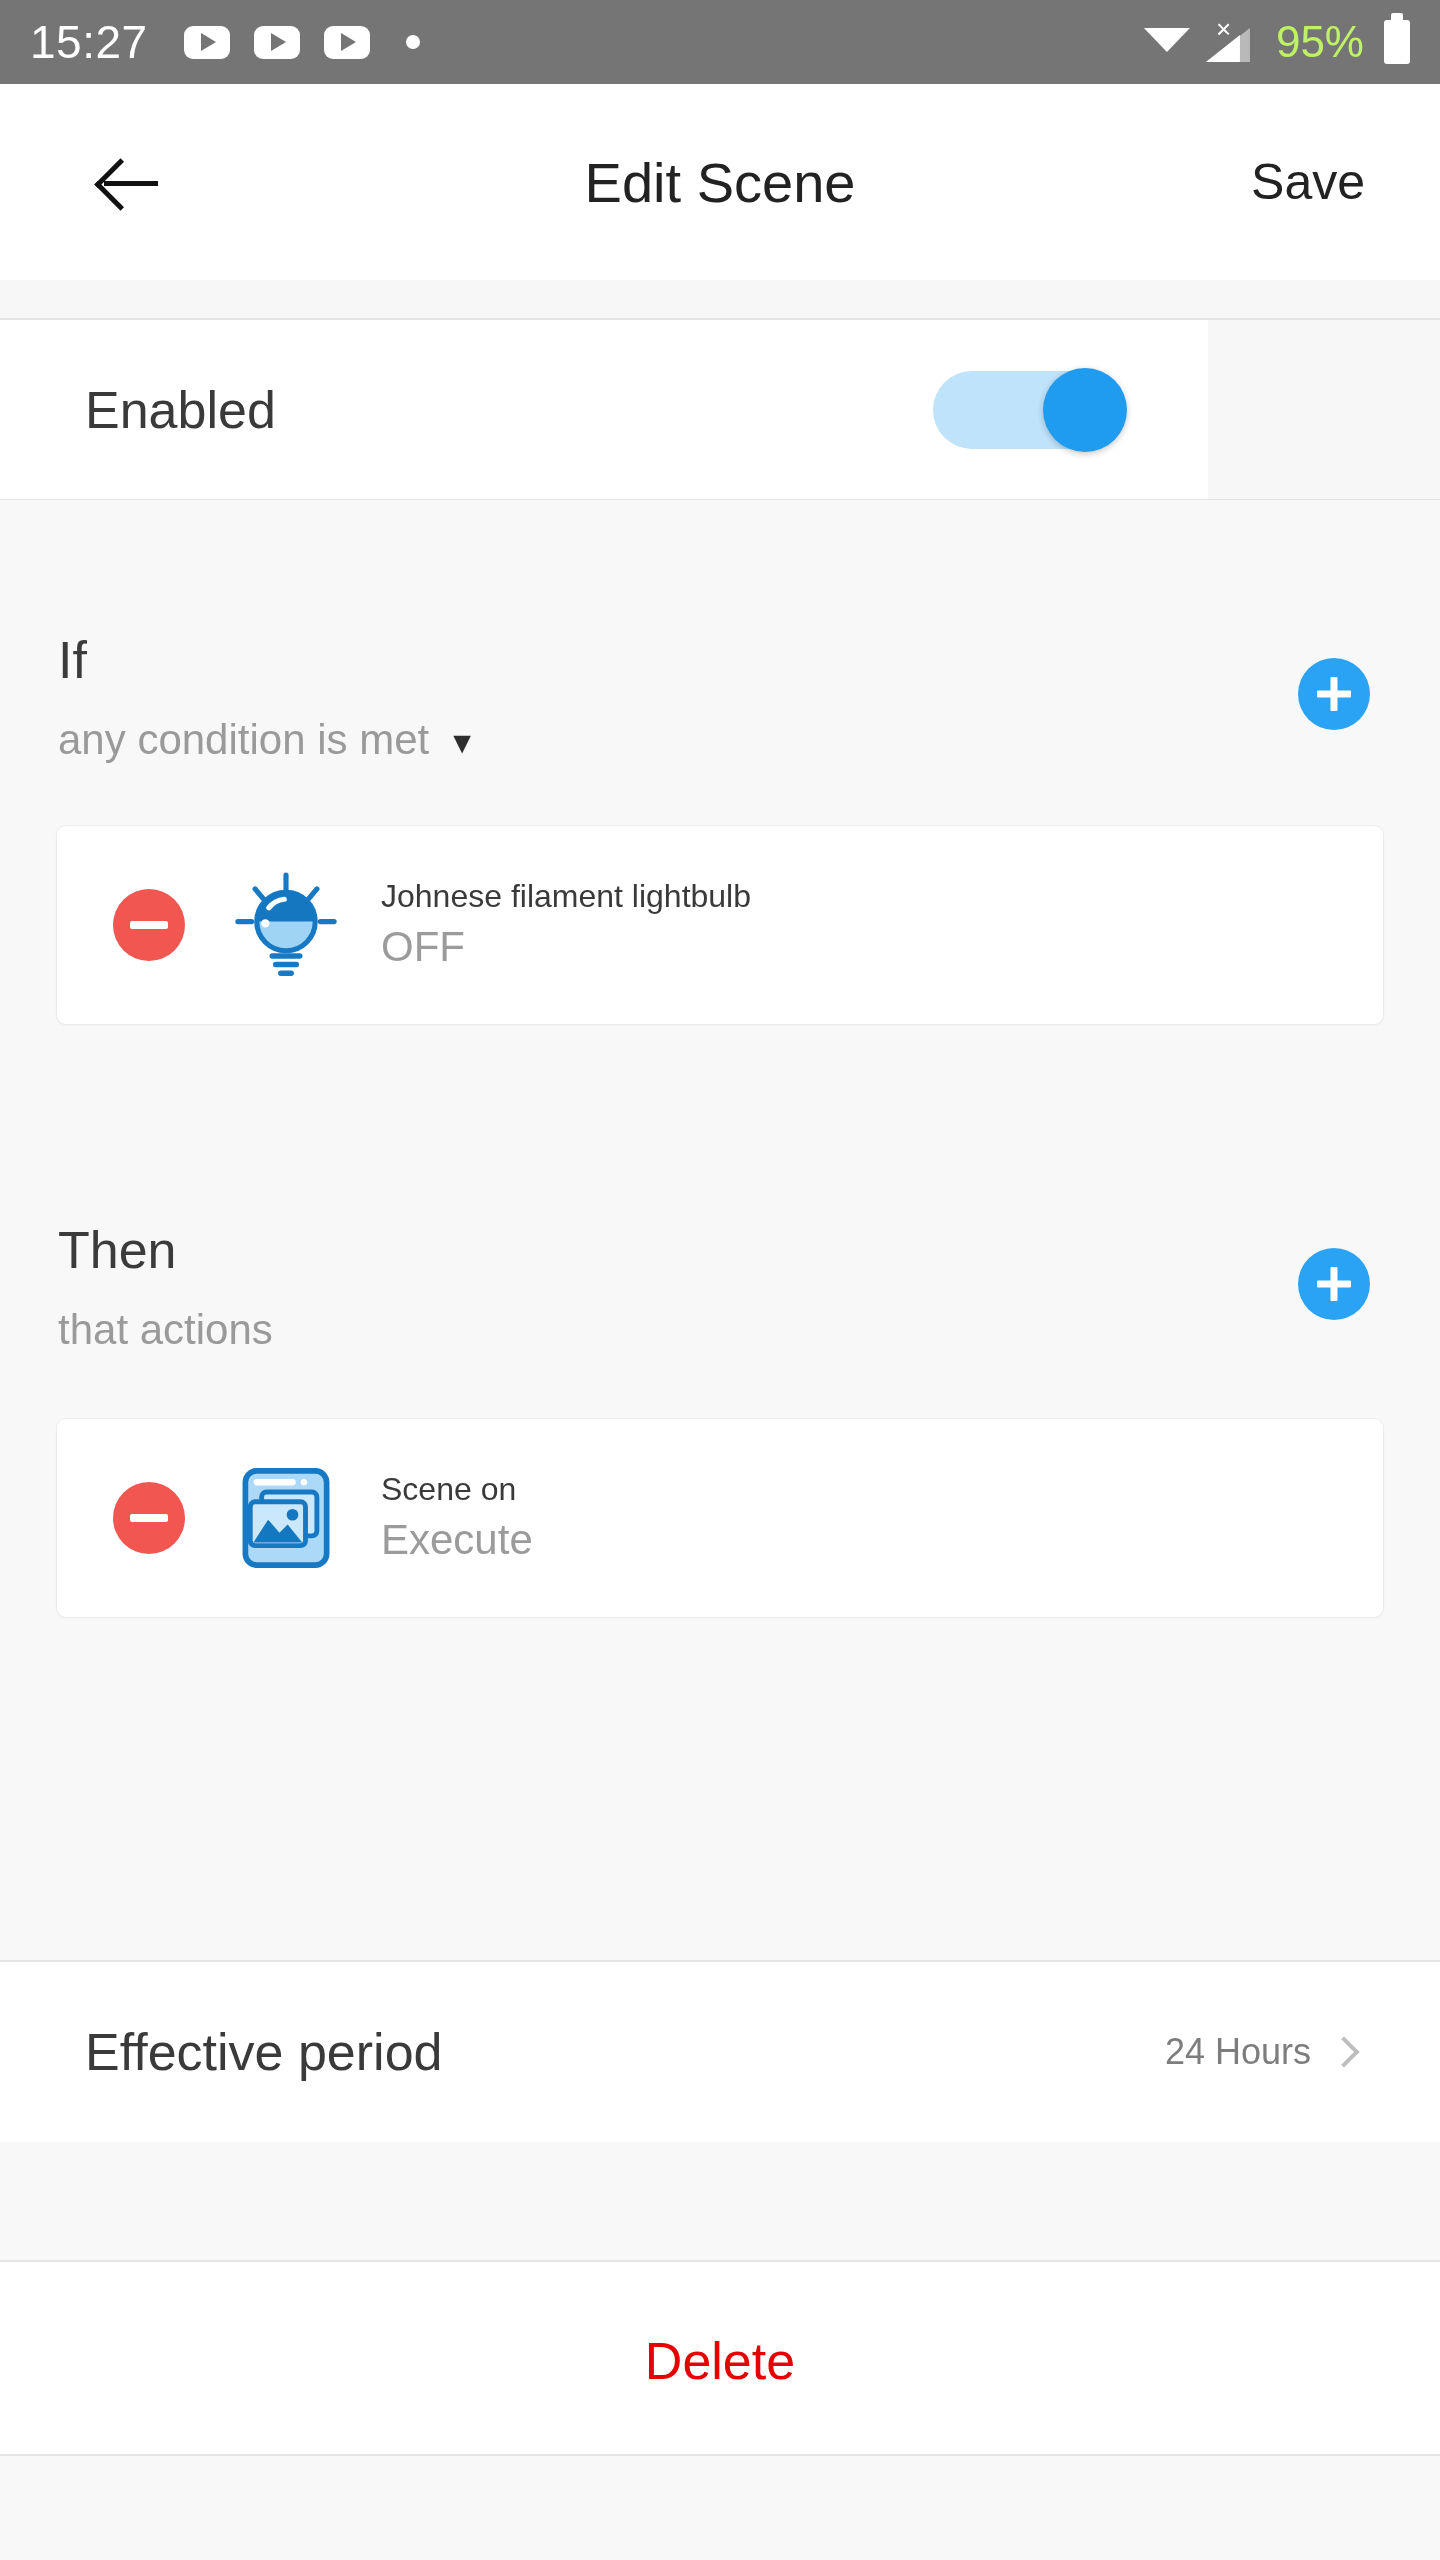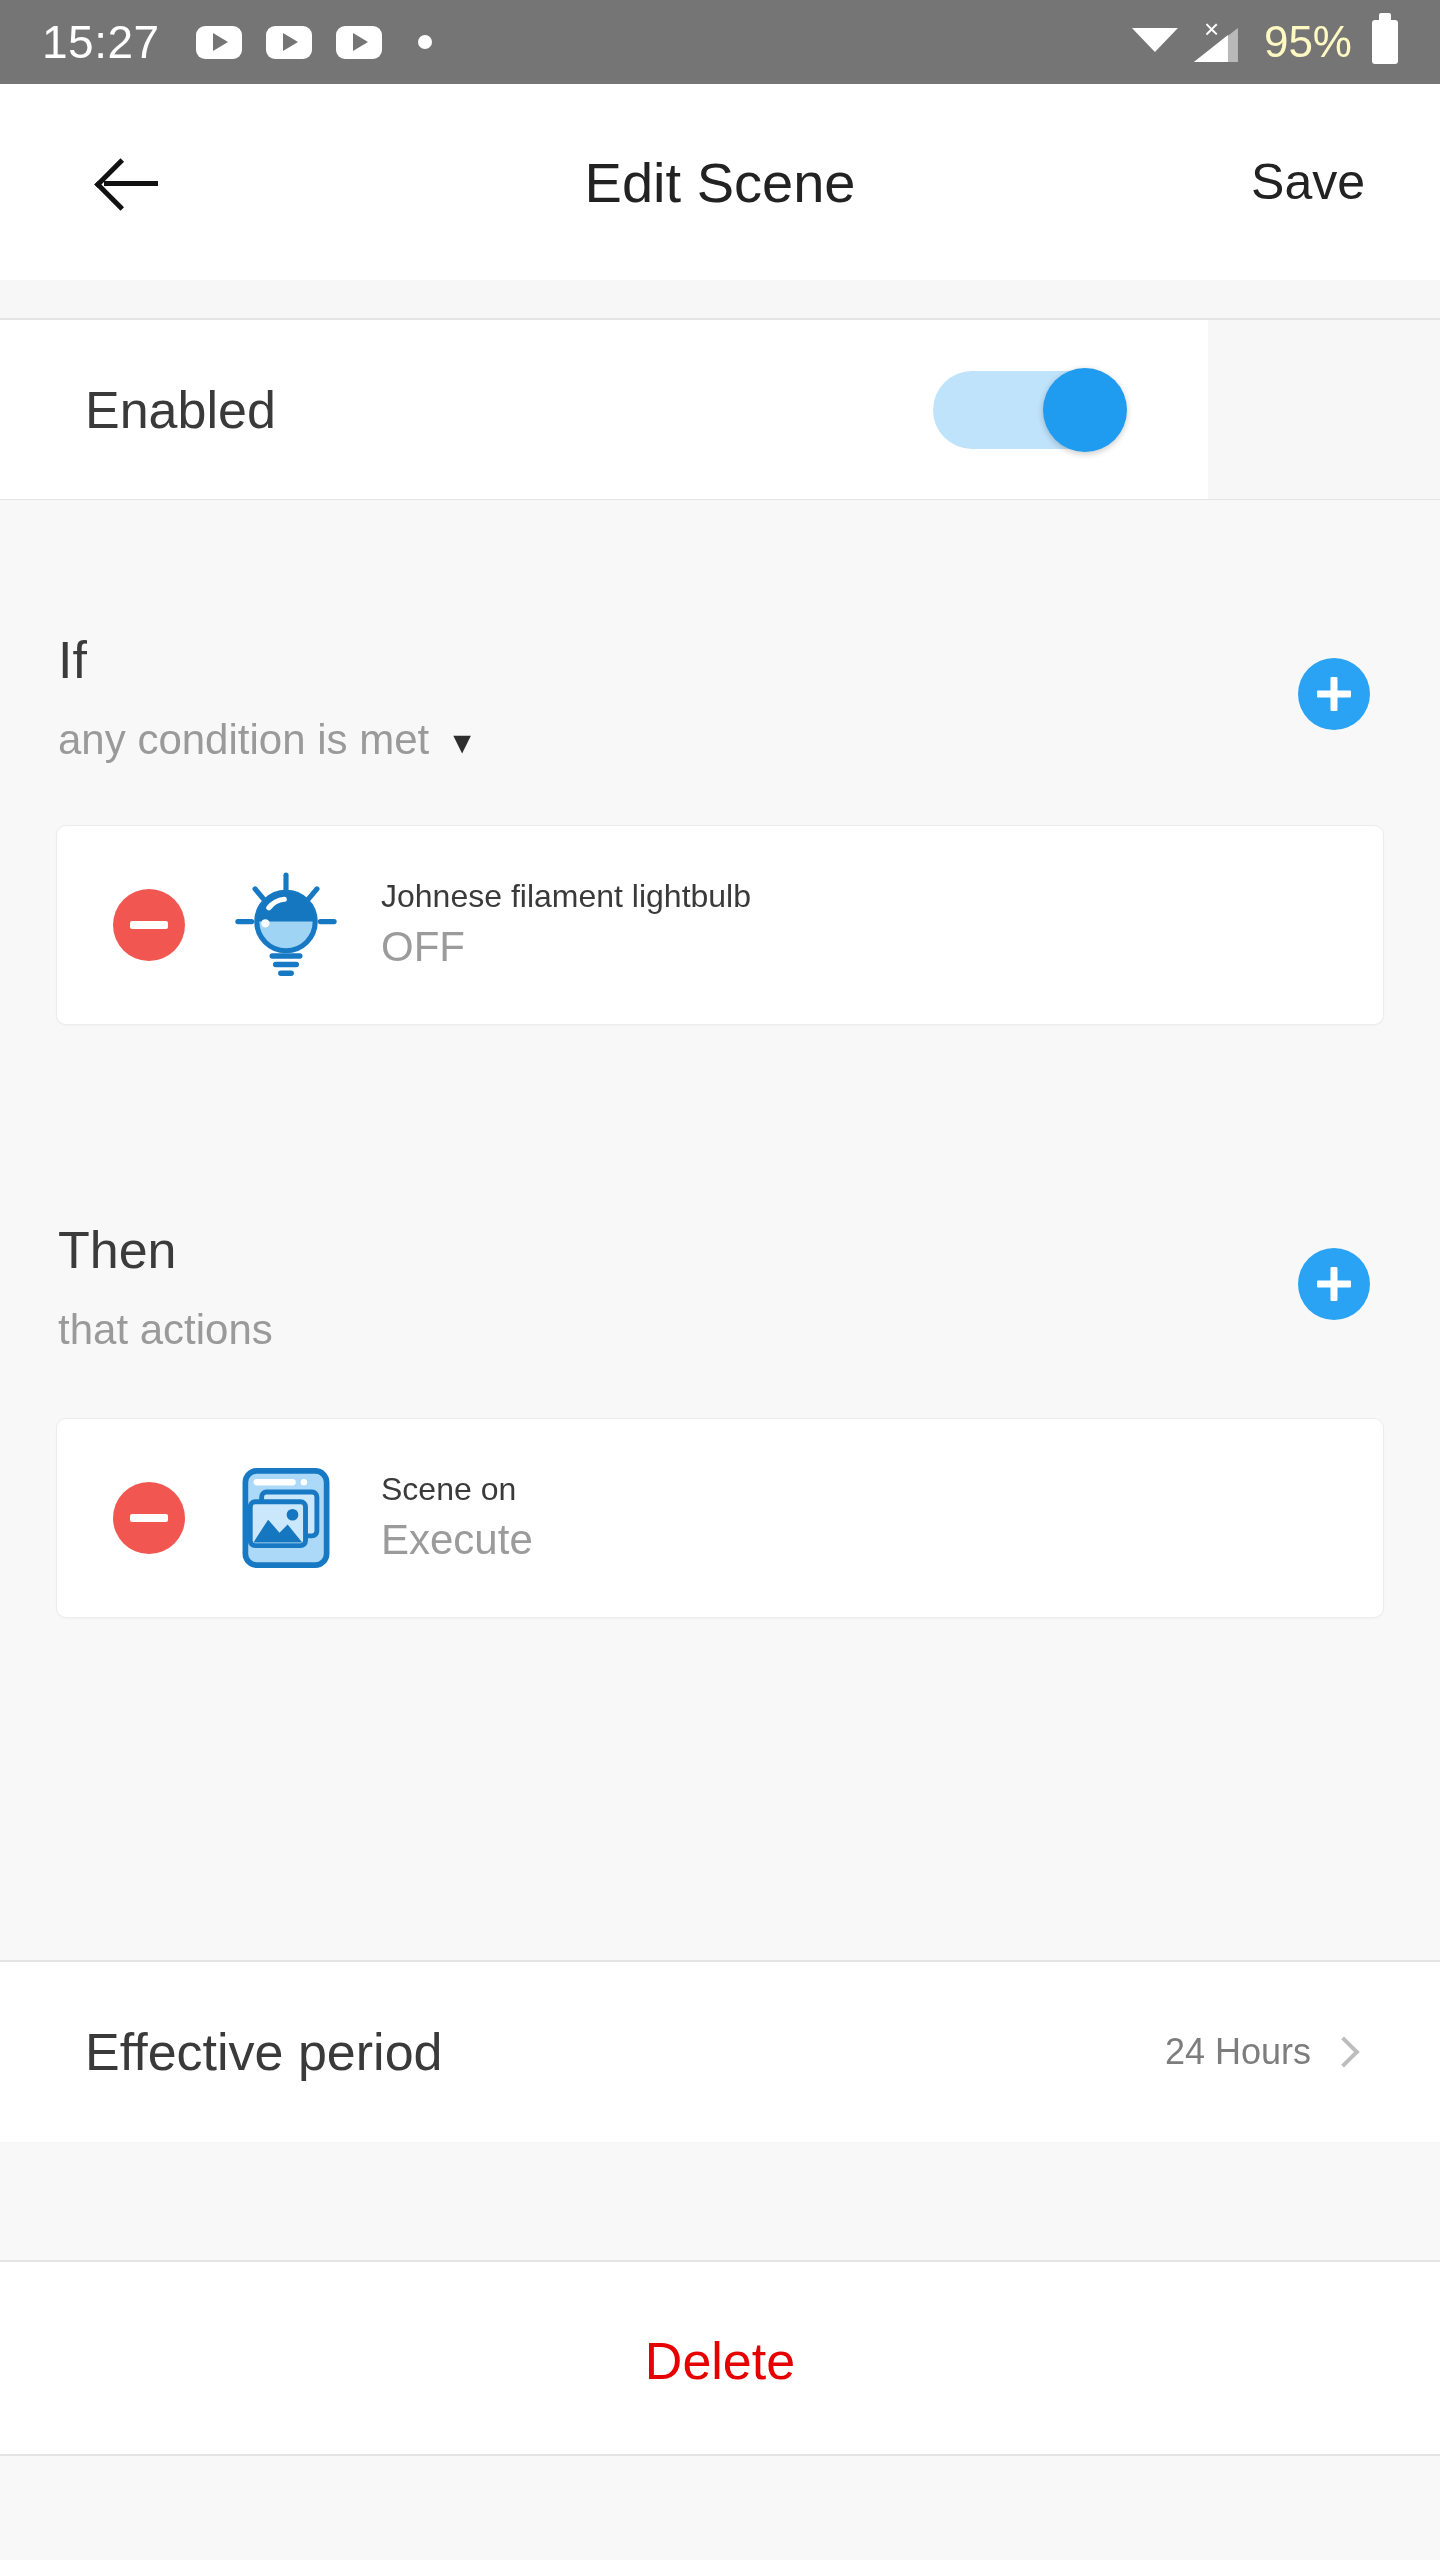--- a/index.html
+++ b/index.html
@@ -8,21 +8,21 @@
     font-family:"Liberation Sans", sans-serif;
     background:#f7f7f7;
     overflow:hidden;
   }
   .phone { position:relative; width:1440px; height:2560px; background:#f7f7f7; }
 
   
   .statusbar {
     position:absolute; top:0; left:0; width:1440px; height:84px;
     background:#757575; display:flex; align-items:center;
-    padding:0 42px;
+    padding:0 30px;
   }
   .sb-time { color:#fff; font-size:46px; letter-spacing:0.5px; line-height:1; }
   .sb-left-icons { display:flex; align-items:center; gap:24px; margin-left:36px; }
   .yt-icon { width:46px; height:33px; background:#fff; border-radius:9px;
              display:flex; align-items:center; justify-content:center; }
   .yt-icon::after { content:""; width:0; height:0; border-left:15px solid #757575;
              border-top:9px solid transparent; border-bottom:9px solid transparent;
              margin-left:4px; }
   .sb-dot { width:14px; height:14px; border-radius:50%; background:#fff; margin-left:12px; }
   .sb-right { margin-left:auto; display:flex; align-items:center; gap:14px; }
@@ -30,21 +30,21 @@
   .wifi-ico::before { content:""; position:absolute; left:0; top:4px;
      width:46px; height:24px; background:#fff;
      border-radius:0 0 50% 50% / 0 0 100% 100%;
      clip-path: polygon(0 0, 100% 0, 50% 100%); }
   .sig-wrap { position:relative; width:54px; height:44px; }
   .sig-tri { position:absolute; bottom:2px; left:2px; width:44px; height:34px;
      background:#b9b9b9; clip-path: polygon(100% 0, 100% 100%, 0 100%); }
   .sig-fill { position:absolute; bottom:2px; left:2px; width:34px; height:27px;
      background:#fff; clip-path: polygon(100% 0, 100% 100%, 0 100%); }
   .sig-x { position:absolute; top:-4px; left:12px; color:#fff; font-size:26px; line-height:1; }
-  .sb-batt-text { color:#fef9c3; font-size:44px; line-height:1; margin-left:4px; }
+  .sb-batt-text { color:#bef264; font-size:44px; line-height:1; margin-left:4px; }
   .batt-ico { position:relative; width:26px; height:44px; background:#fff;
      border-radius:3px; margin-left:6px; }
   .batt-ico::before { content:""; position:absolute; top:-7px; left:7px;
      width:12px; height:7px; background:#fff; border-radius:2px 2px 0 0; }
 
   
   .appbar {
     position:absolute; top:84px; left:0; width:1440px; height:196px;
     background:#ffffff; display:flex; align-items:center;
   }

